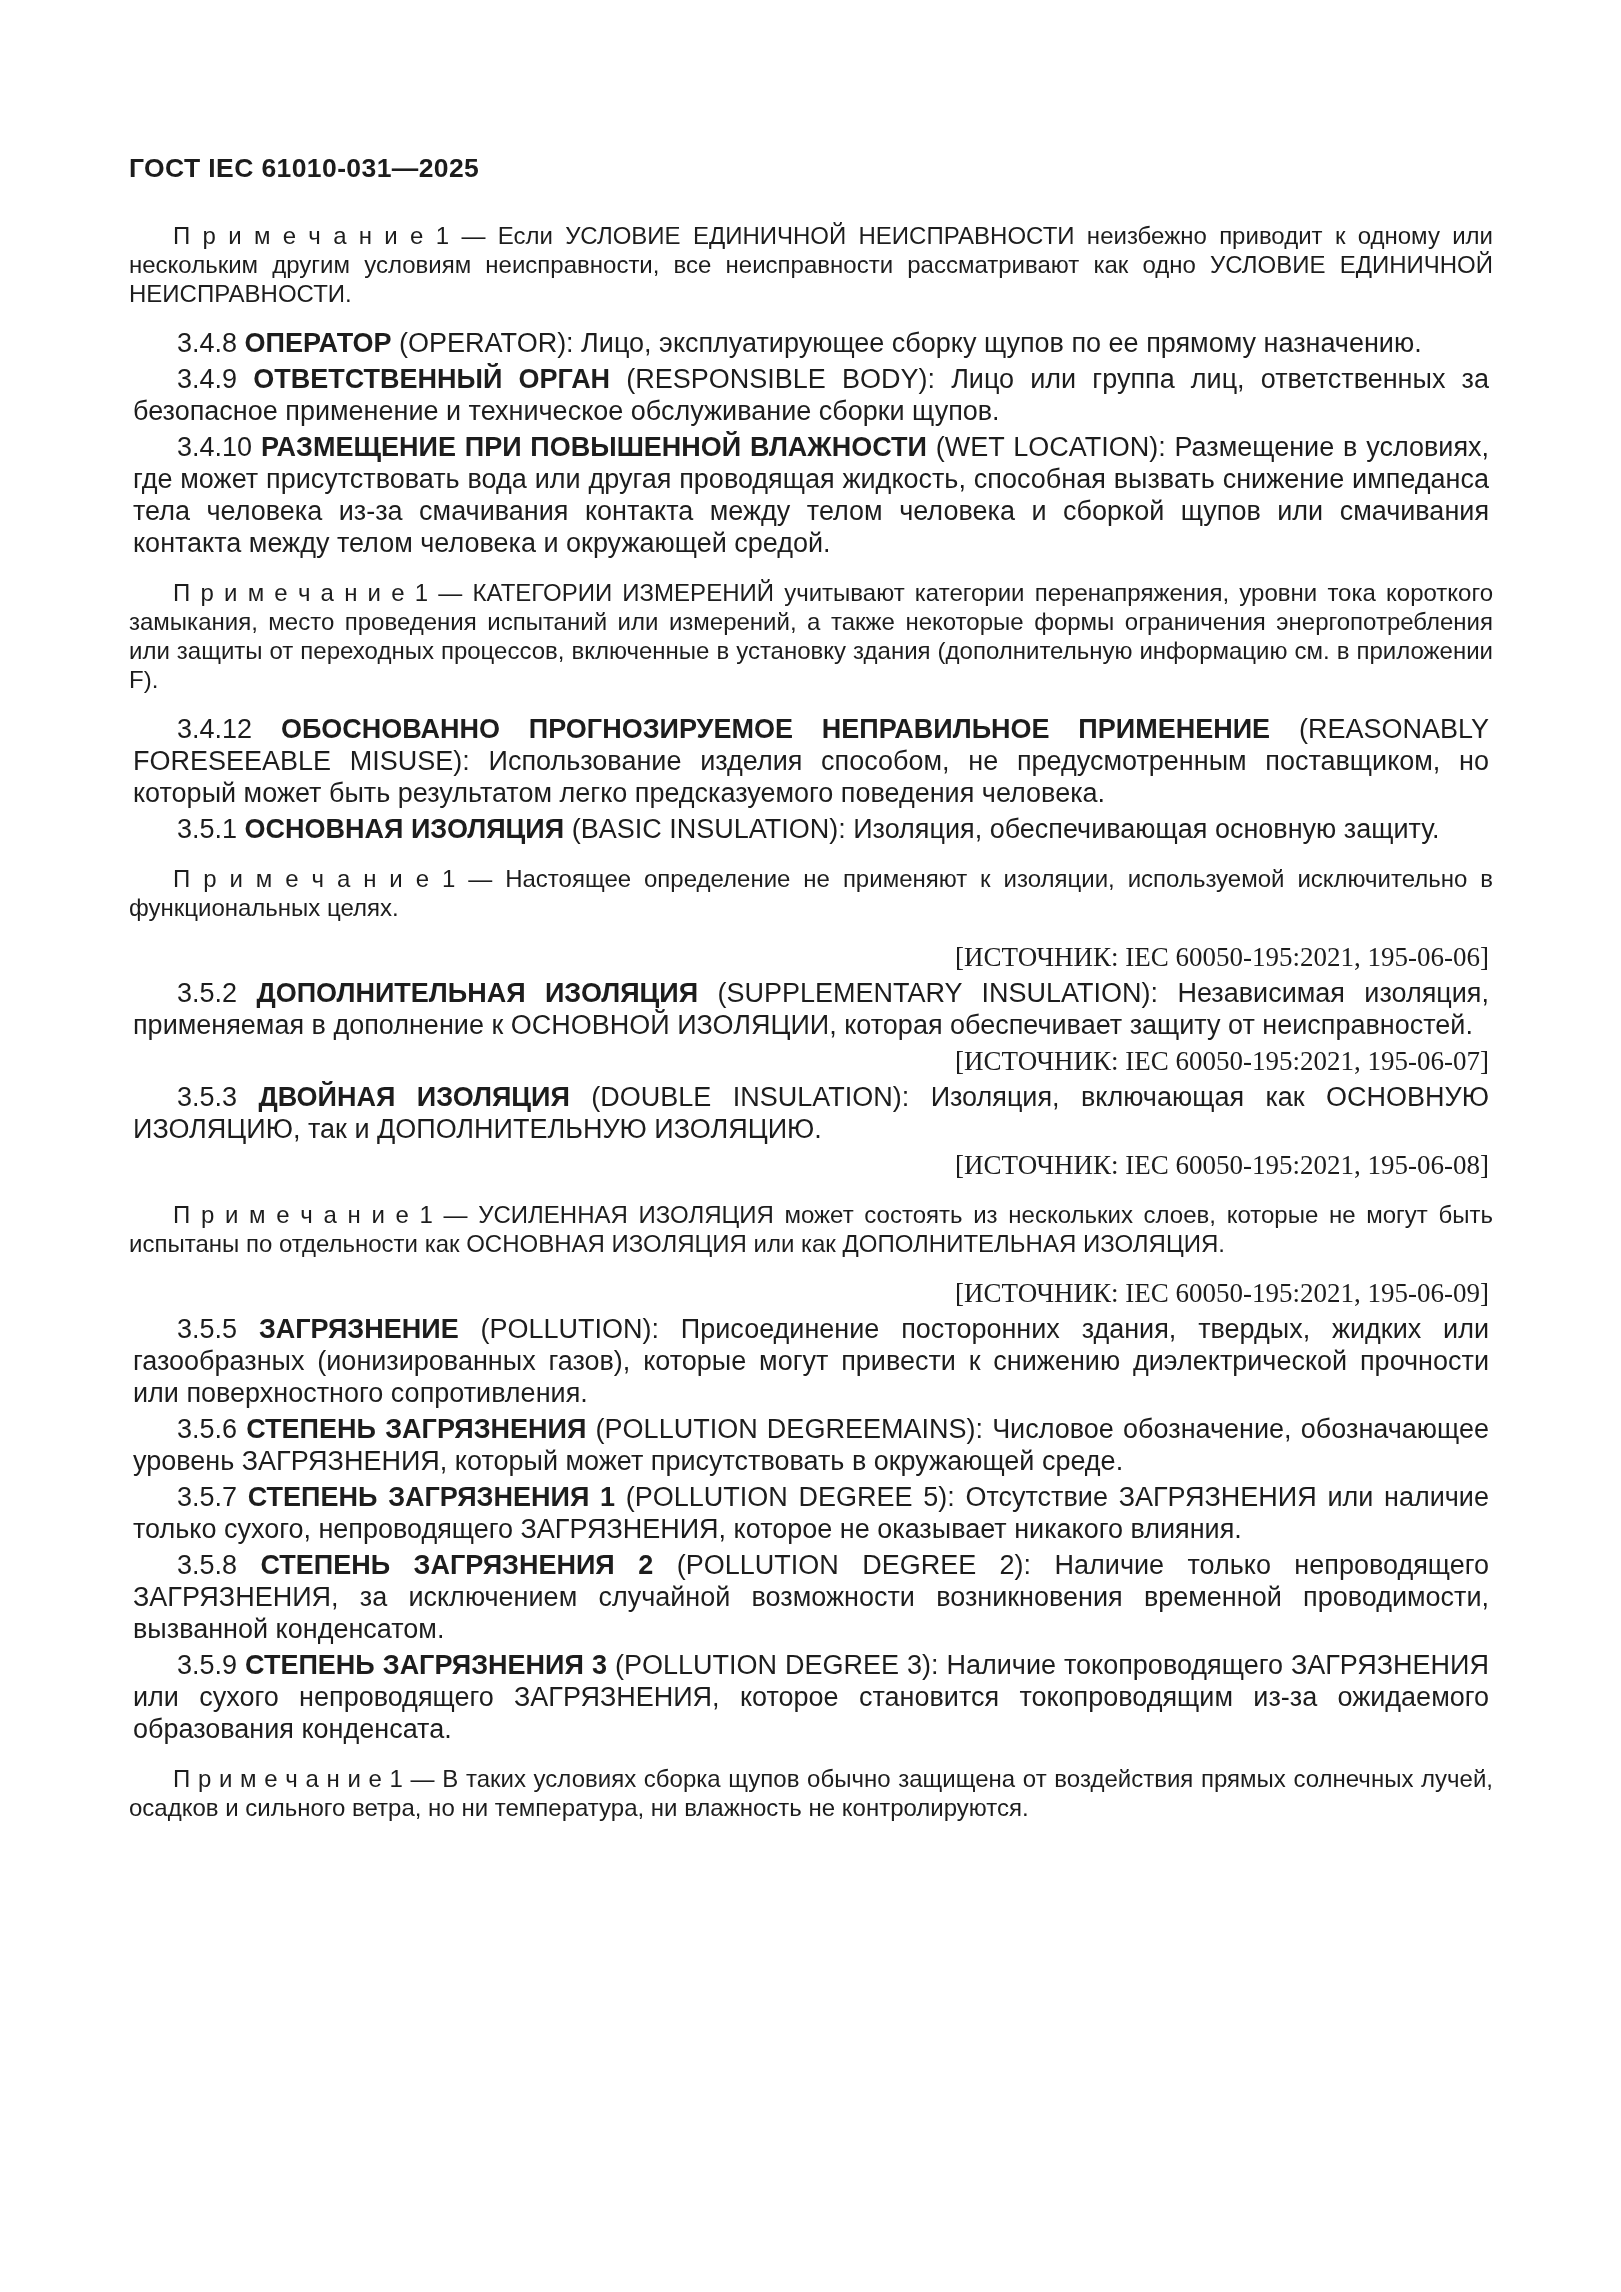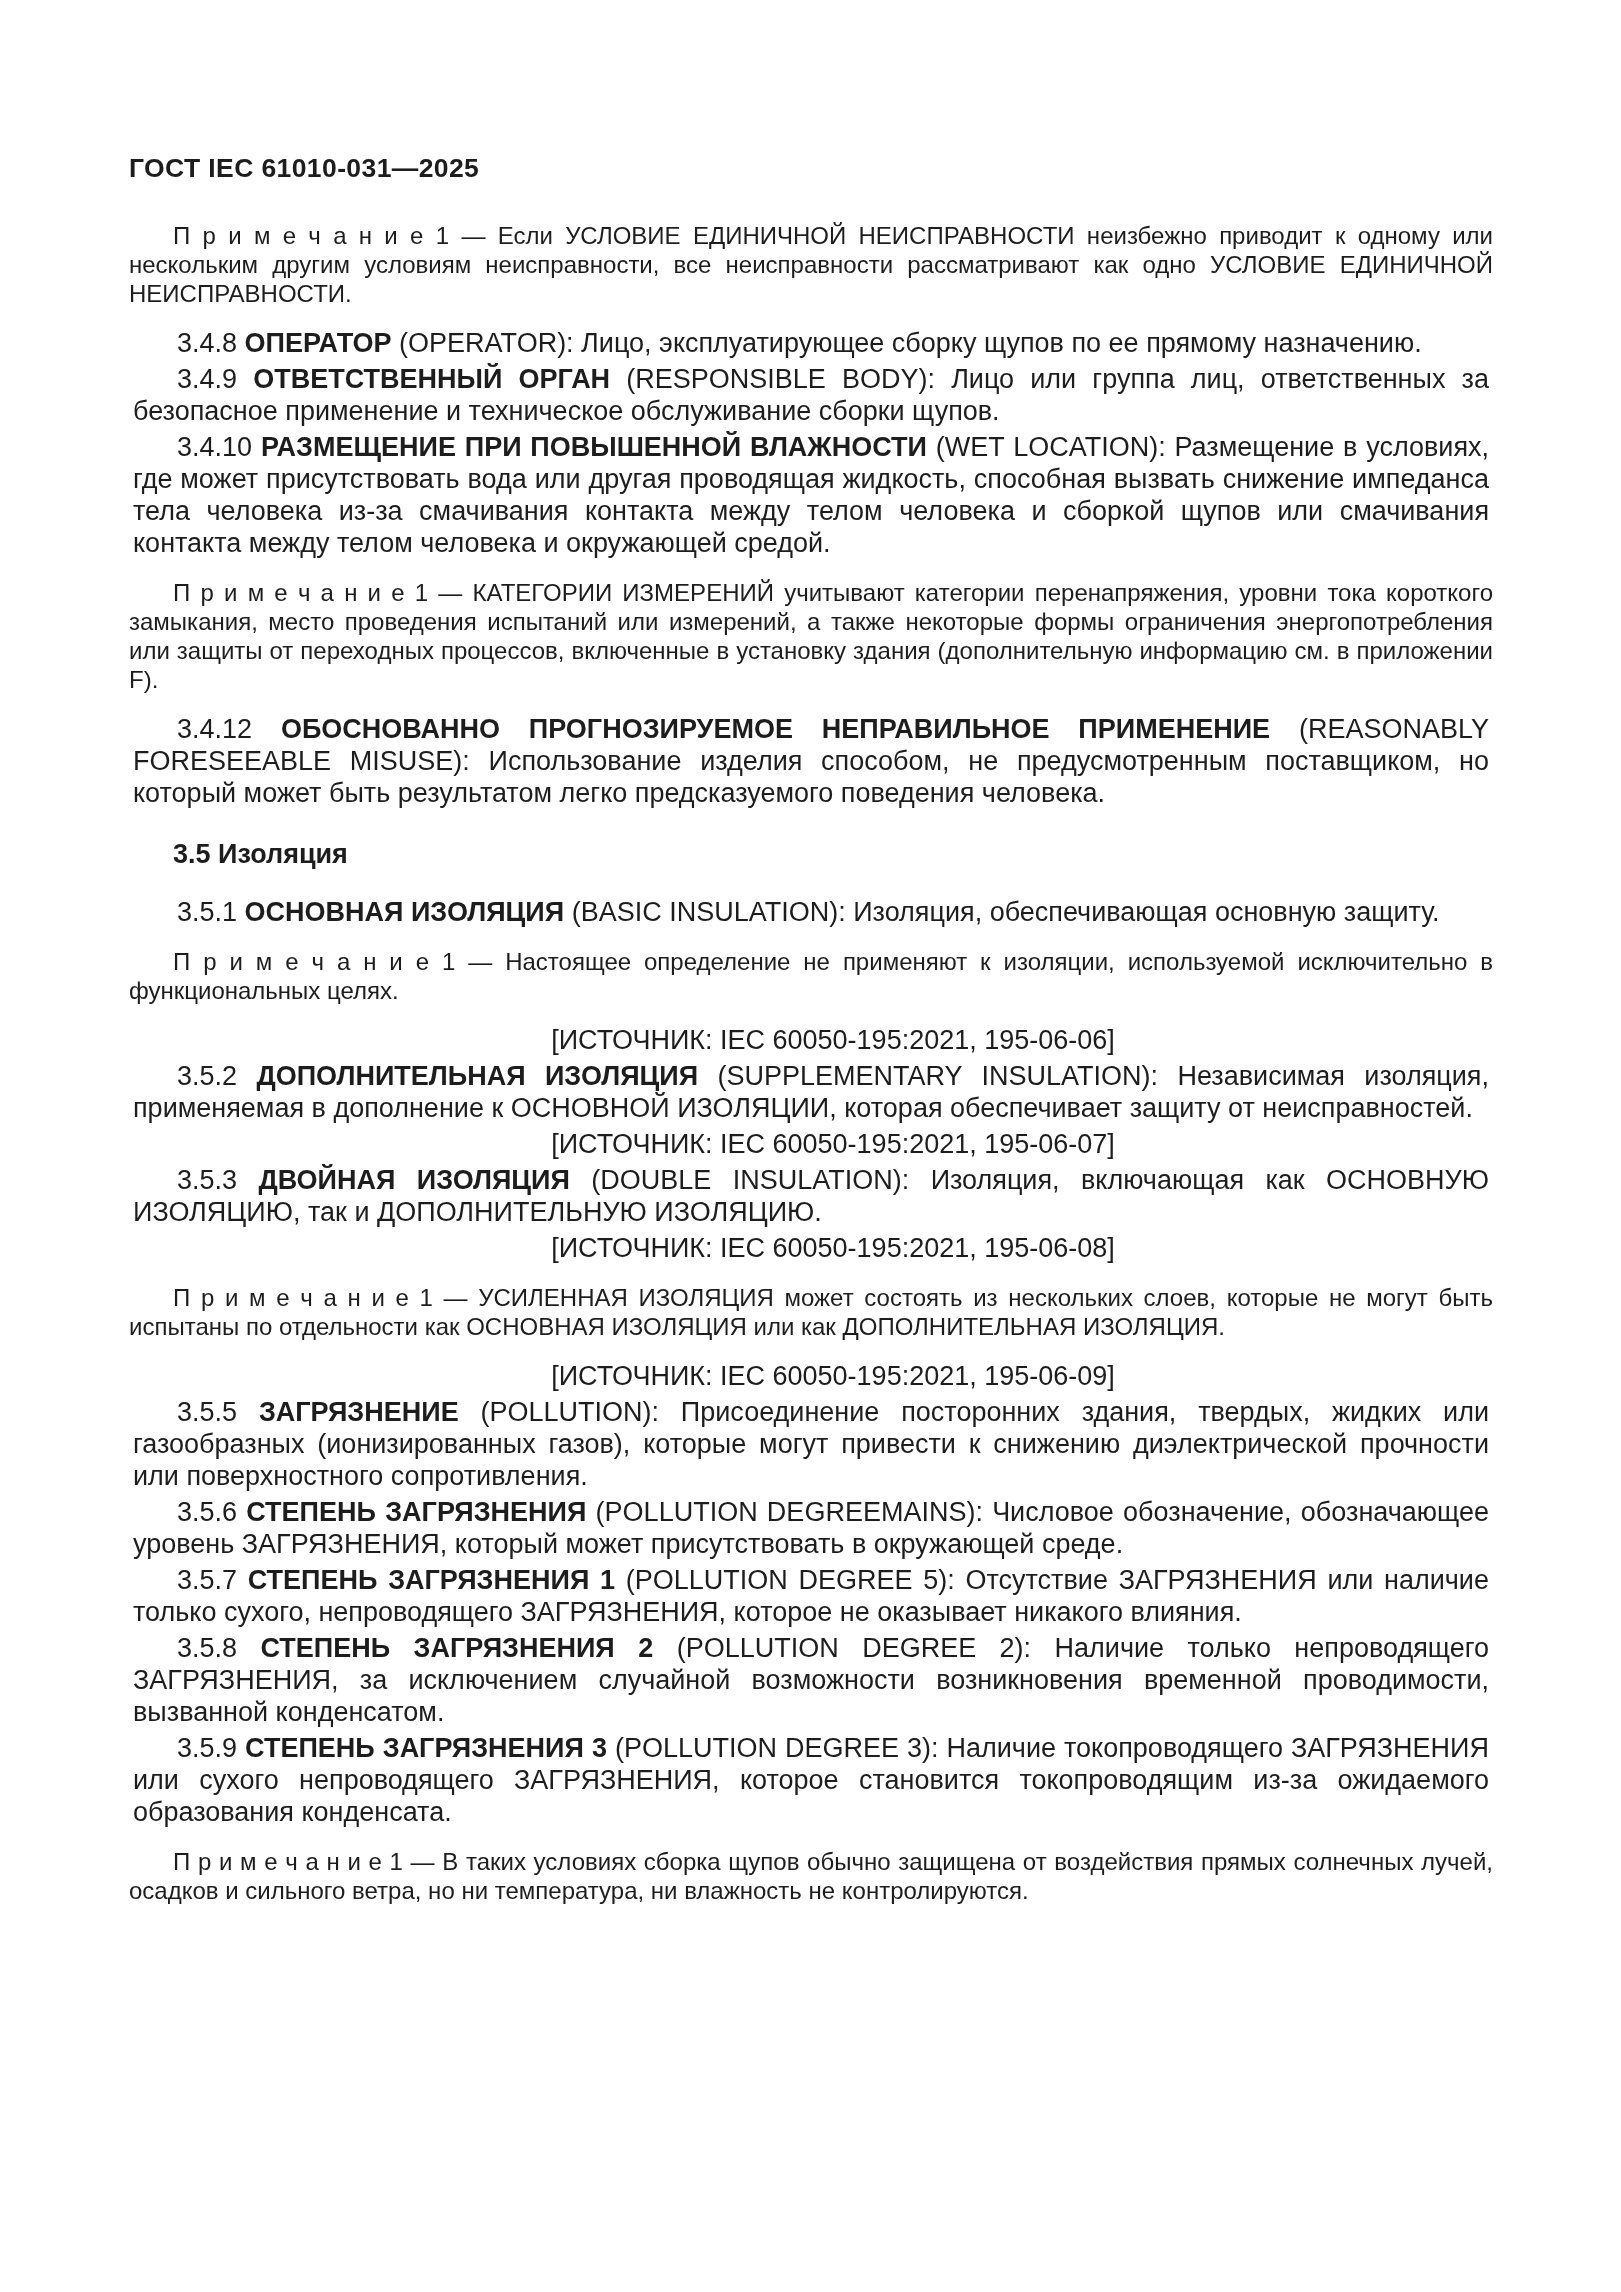--- a/index.html
+++ b/index.html
@@ -46,21 +46,22 @@
   p.heading {
     font-size: 27px;
     line-height: 32px;
     font-weight: bold;
     text-align: left;
     margin: 29px 0 25.5px 0;
   }
   p.source {
     font-size: 27px;
     line-height: 32px;
-    text-align: center;
+    text-align: right;
+    font-family: Liberation Serif, serif;
   }
   .b { font-weight: bold; }
   .page-number {
     position: absolute;
     left: 132px; top: 2056px;
     font-size: 26.5px;
   }
 </style>
 </head>
 <body>
@@ -68,21 +69,20 @@
 <div class="page">
   <div class="doc-header">ГОСТ IEC 61010-031—2025</div>
 
   <div class="content">
       <p class="para note"><span>П р и м е ч а н и е   1 — Если УСЛОВИЕ ЕДИНИЧНОЙ НЕИСПРАВНОСТИ неизбежно приводит к одному или нескольким другим условиям неисправности, все неисправности рассматривают как одно УСЛОВИЕ ЕДИНИЧНОЙ НЕИСПРАВНОСТИ.</span></p>
       <p class="para body"><span>3.4.8 </span><span class="b">ОПЕРАТОР</span><span> (OPERATOR): Лицо, эксплуатирующее сборку щупов по ее прямому назначению.</span></p>
       <p class="para body"><span>3.4.9 </span><span class="b">ОТВЕТСТВЕННЫЙ ОРГАН</span><span> (RESPONSIBLE BODY): Лицо или группа лиц, ответственных за безопасное применение и техническое обслуживание сборки щупов.</span></p>
       <p class="para body"><span>3.4.10 </span><span class="b">РАЗМЕЩЕНИЕ ПРИ ПОВЫШЕННОЙ ВЛАЖНОСТИ</span><span> (WET LOCATION): Размещение в условиях, где может присутствовать вода или другая проводящая жидкость, способная вызвать снижение импеданса тела человека из-за смачивания контакта между телом человека и сборкой щупов или смачивания контакта между телом человека и окружающей средой.</span></p>
       <p class="para note"><span>П р и м е ч а н и е   1 — КАТЕГОРИИ ИЗМЕРЕНИЙ учитывают категории перенапряжения, уровни тока короткого замыкания, место проведения испытаний или измерений, а также некоторые формы ограничения энергопотребления или защиты от переходных процессов, включенные в установку здания (дополнительную информацию см. в приложении F).</span></p>
       <p class="para body"><span>3.4.12 </span><span class="b">ОБОСНОВАННО ПРОГНОЗИРУЕМОЕ НЕПРАВИЛЬНОЕ ПРИМЕНЕНИЕ</span><span> (REASONABLY FORESEEABLE MISUSE): Использование изделия способом, не предусмотренным поставщиком, но который может быть результатом легко предсказуемого поведения человека.</span></p>
-      <p class="para heading"><span>3.5 Изоляция</span></p>
       <p class="para body"><span>3.5.1 </span><span class="b">ОСНОВНАЯ ИЗОЛЯЦИЯ</span><span> (BASIC INSULATION): Изоляция, обеспечивающая основную защиту.</span></p>
       <p class="para note"><span>П р и м е ч а н и е   1 — Настоящее определение не применяют к изоляции, используемой исключительно в функциональных целях.</span></p>
       <p class="para source"><span>[ИСТОЧНИК: IEC 60050-195:2021, 195-06-06]</span></p>
       <p class="para body"><span>3.5.2 </span><span class="b">ДОПОЛНИТЕЛЬНАЯ ИЗОЛЯЦИЯ</span><span> (SUPPLEMENTARY INSULATION): Независимая изоляция, применяемая в дополнение к ОСНОВНОЙ ИЗОЛЯЦИИ, которая обеспечивает защиту от неисправностей.</span></p>
       <p class="para source"><span>[ИСТОЧНИК: IEC 60050-195:2021, 195-06-07]</span></p>
       <p class="para body"><span>3.5.3 </span><span class="b">ДВОЙНАЯ ИЗОЛЯЦИЯ</span><span> (DOUBLE INSULATION): Изоляция, включающая как ОСНОВНУЮ ИЗОЛЯЦИЮ, так и ДОПОЛНИТЕЛЬНУЮ ИЗОЛЯЦИЮ.</span></p>
       <p class="para source"><span>[ИСТОЧНИК: IEC 60050-195:2021, 195-06-08]</span></p>
       <p class="para note"><span>П р и м е ч а н и е   1 — УСИЛЕННАЯ ИЗОЛЯЦИЯ может состоять из нескольких слоев, которые не могут быть испытаны по отдельности как ОСНОВНАЯ ИЗОЛЯЦИЯ или как ДОПОЛНИТЕЛЬНАЯ ИЗОЛЯЦИЯ.</span></p>
       <p class="para source"><span>[ИСТОЧНИК: IEC 60050-195:2021, 195-06-09]</span></p>
       <p class="para body"><span>3.5.5 </span><span class="b">ЗАГРЯЗНЕНИЕ</span><span> (POLLUTION): Присоединение посторонних здания, твердых, жидких или газообразных (ионизированных газов), которые могут привести к снижению диэлектрической прочности или поверхностного сопротивления.</span></p>

